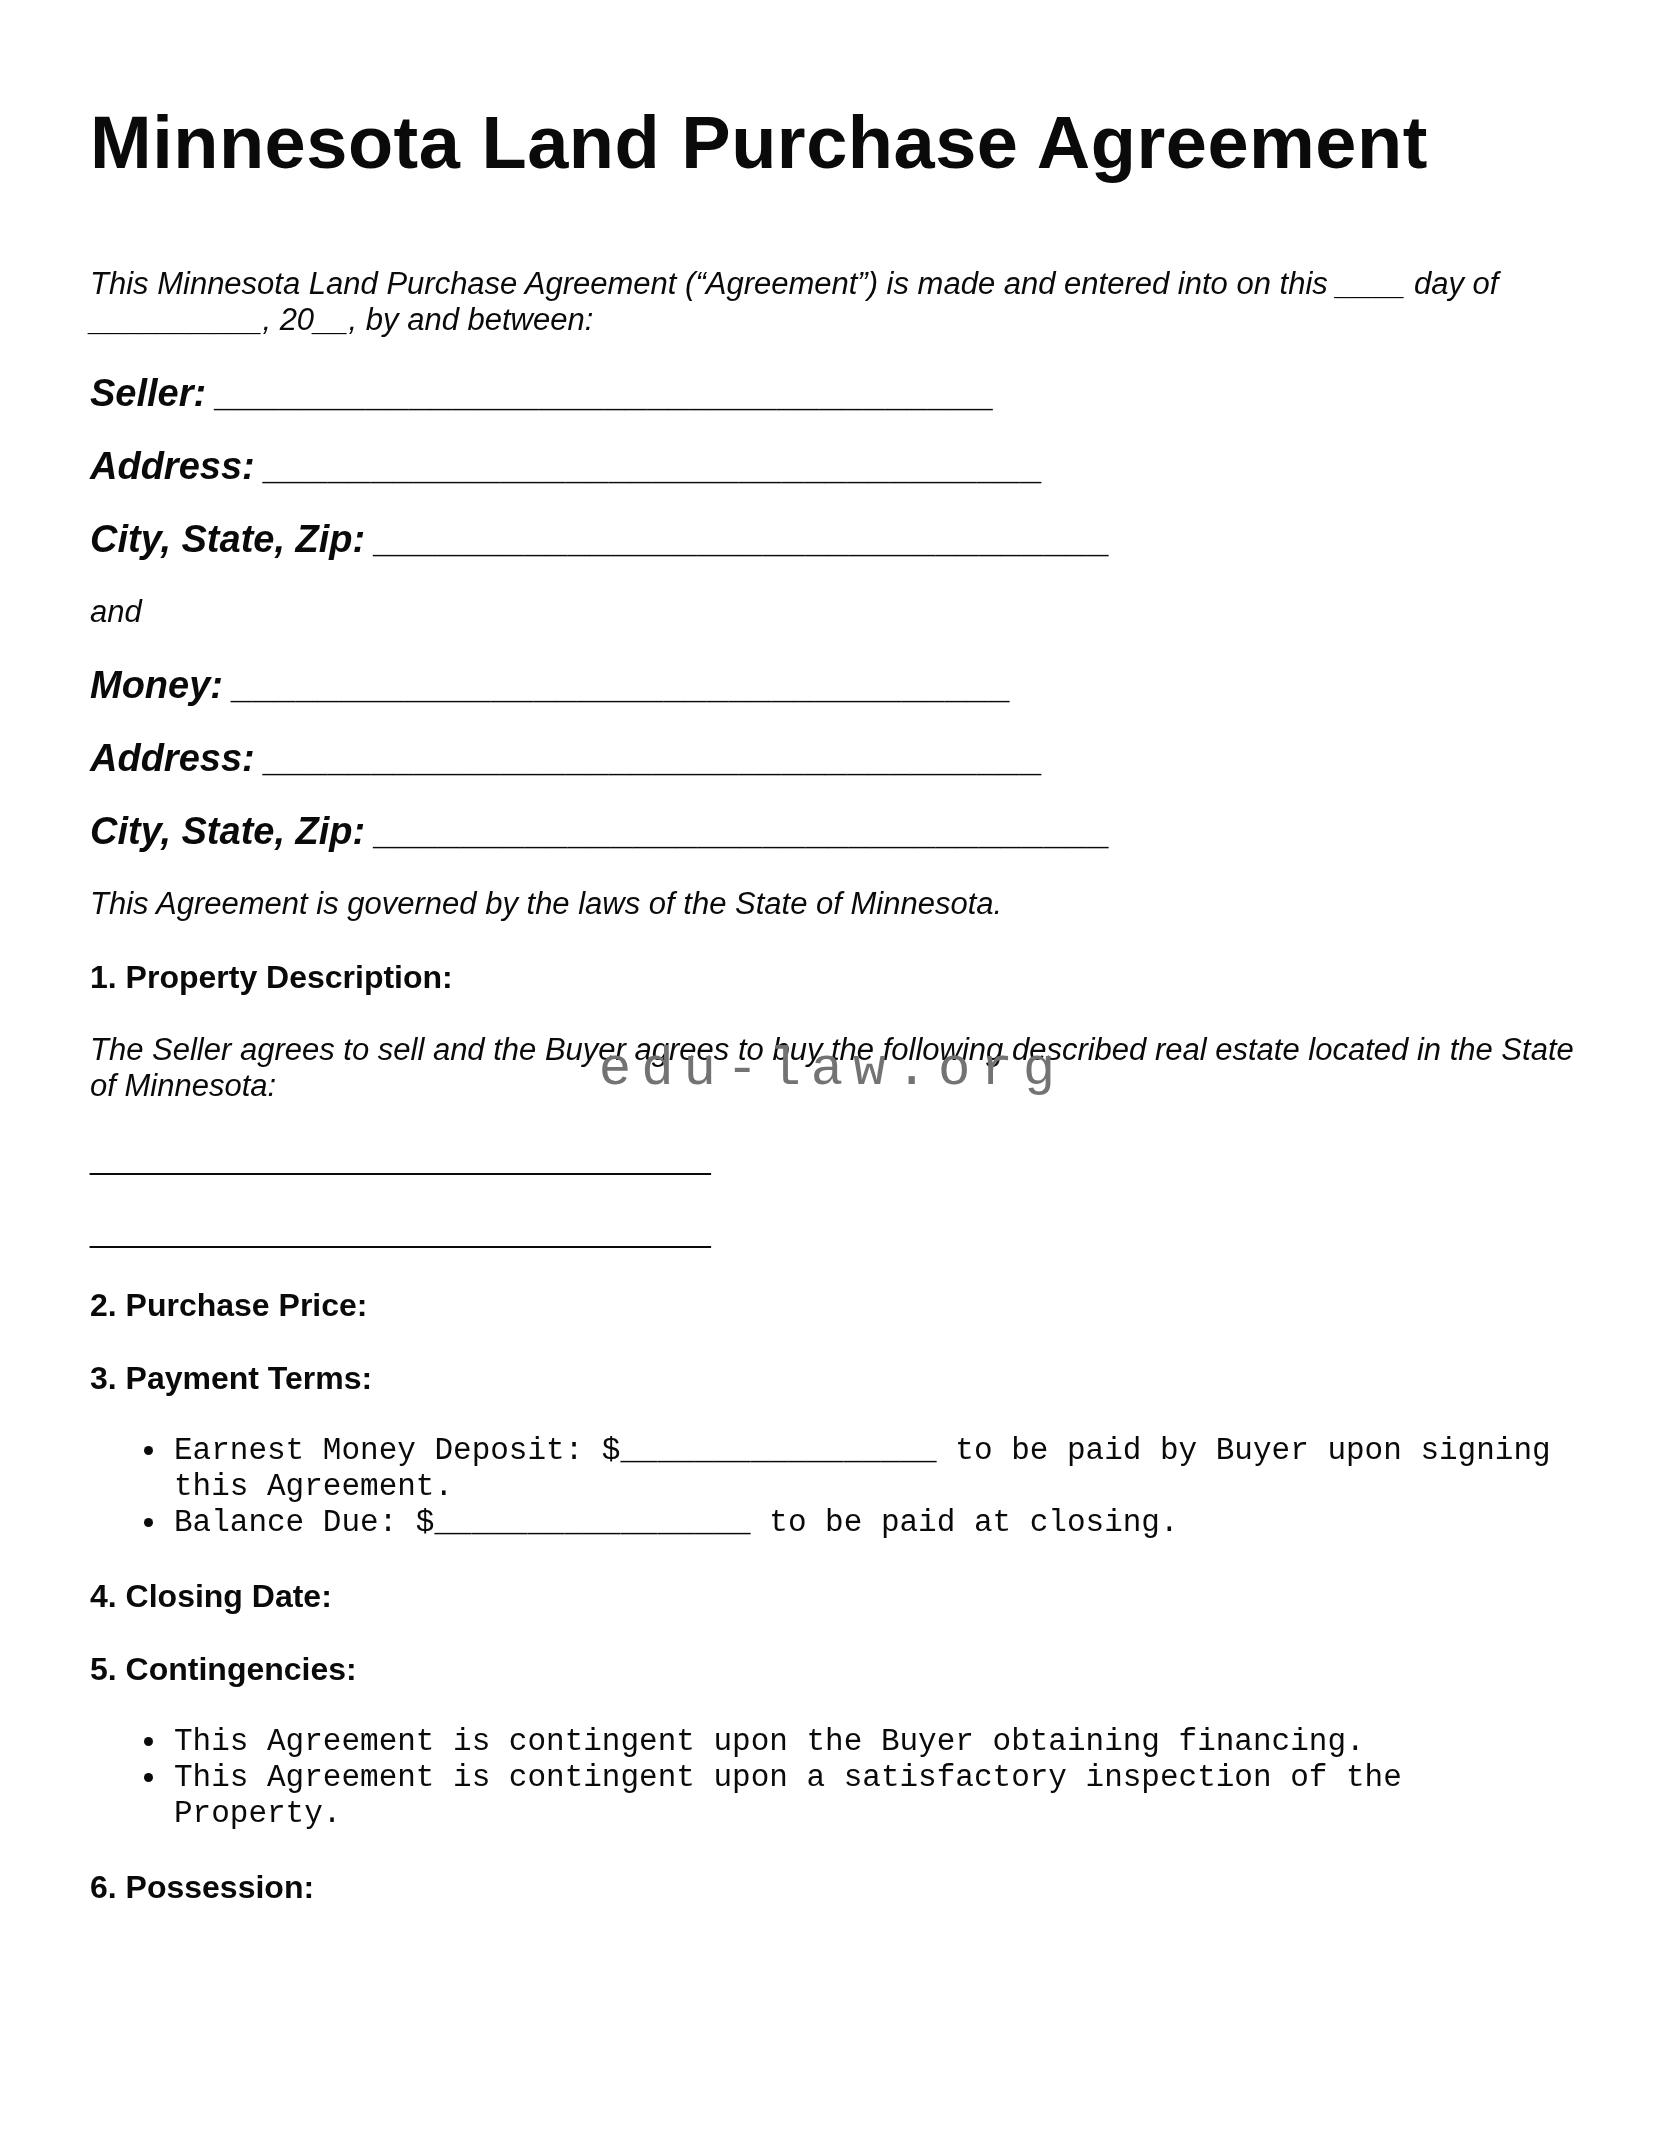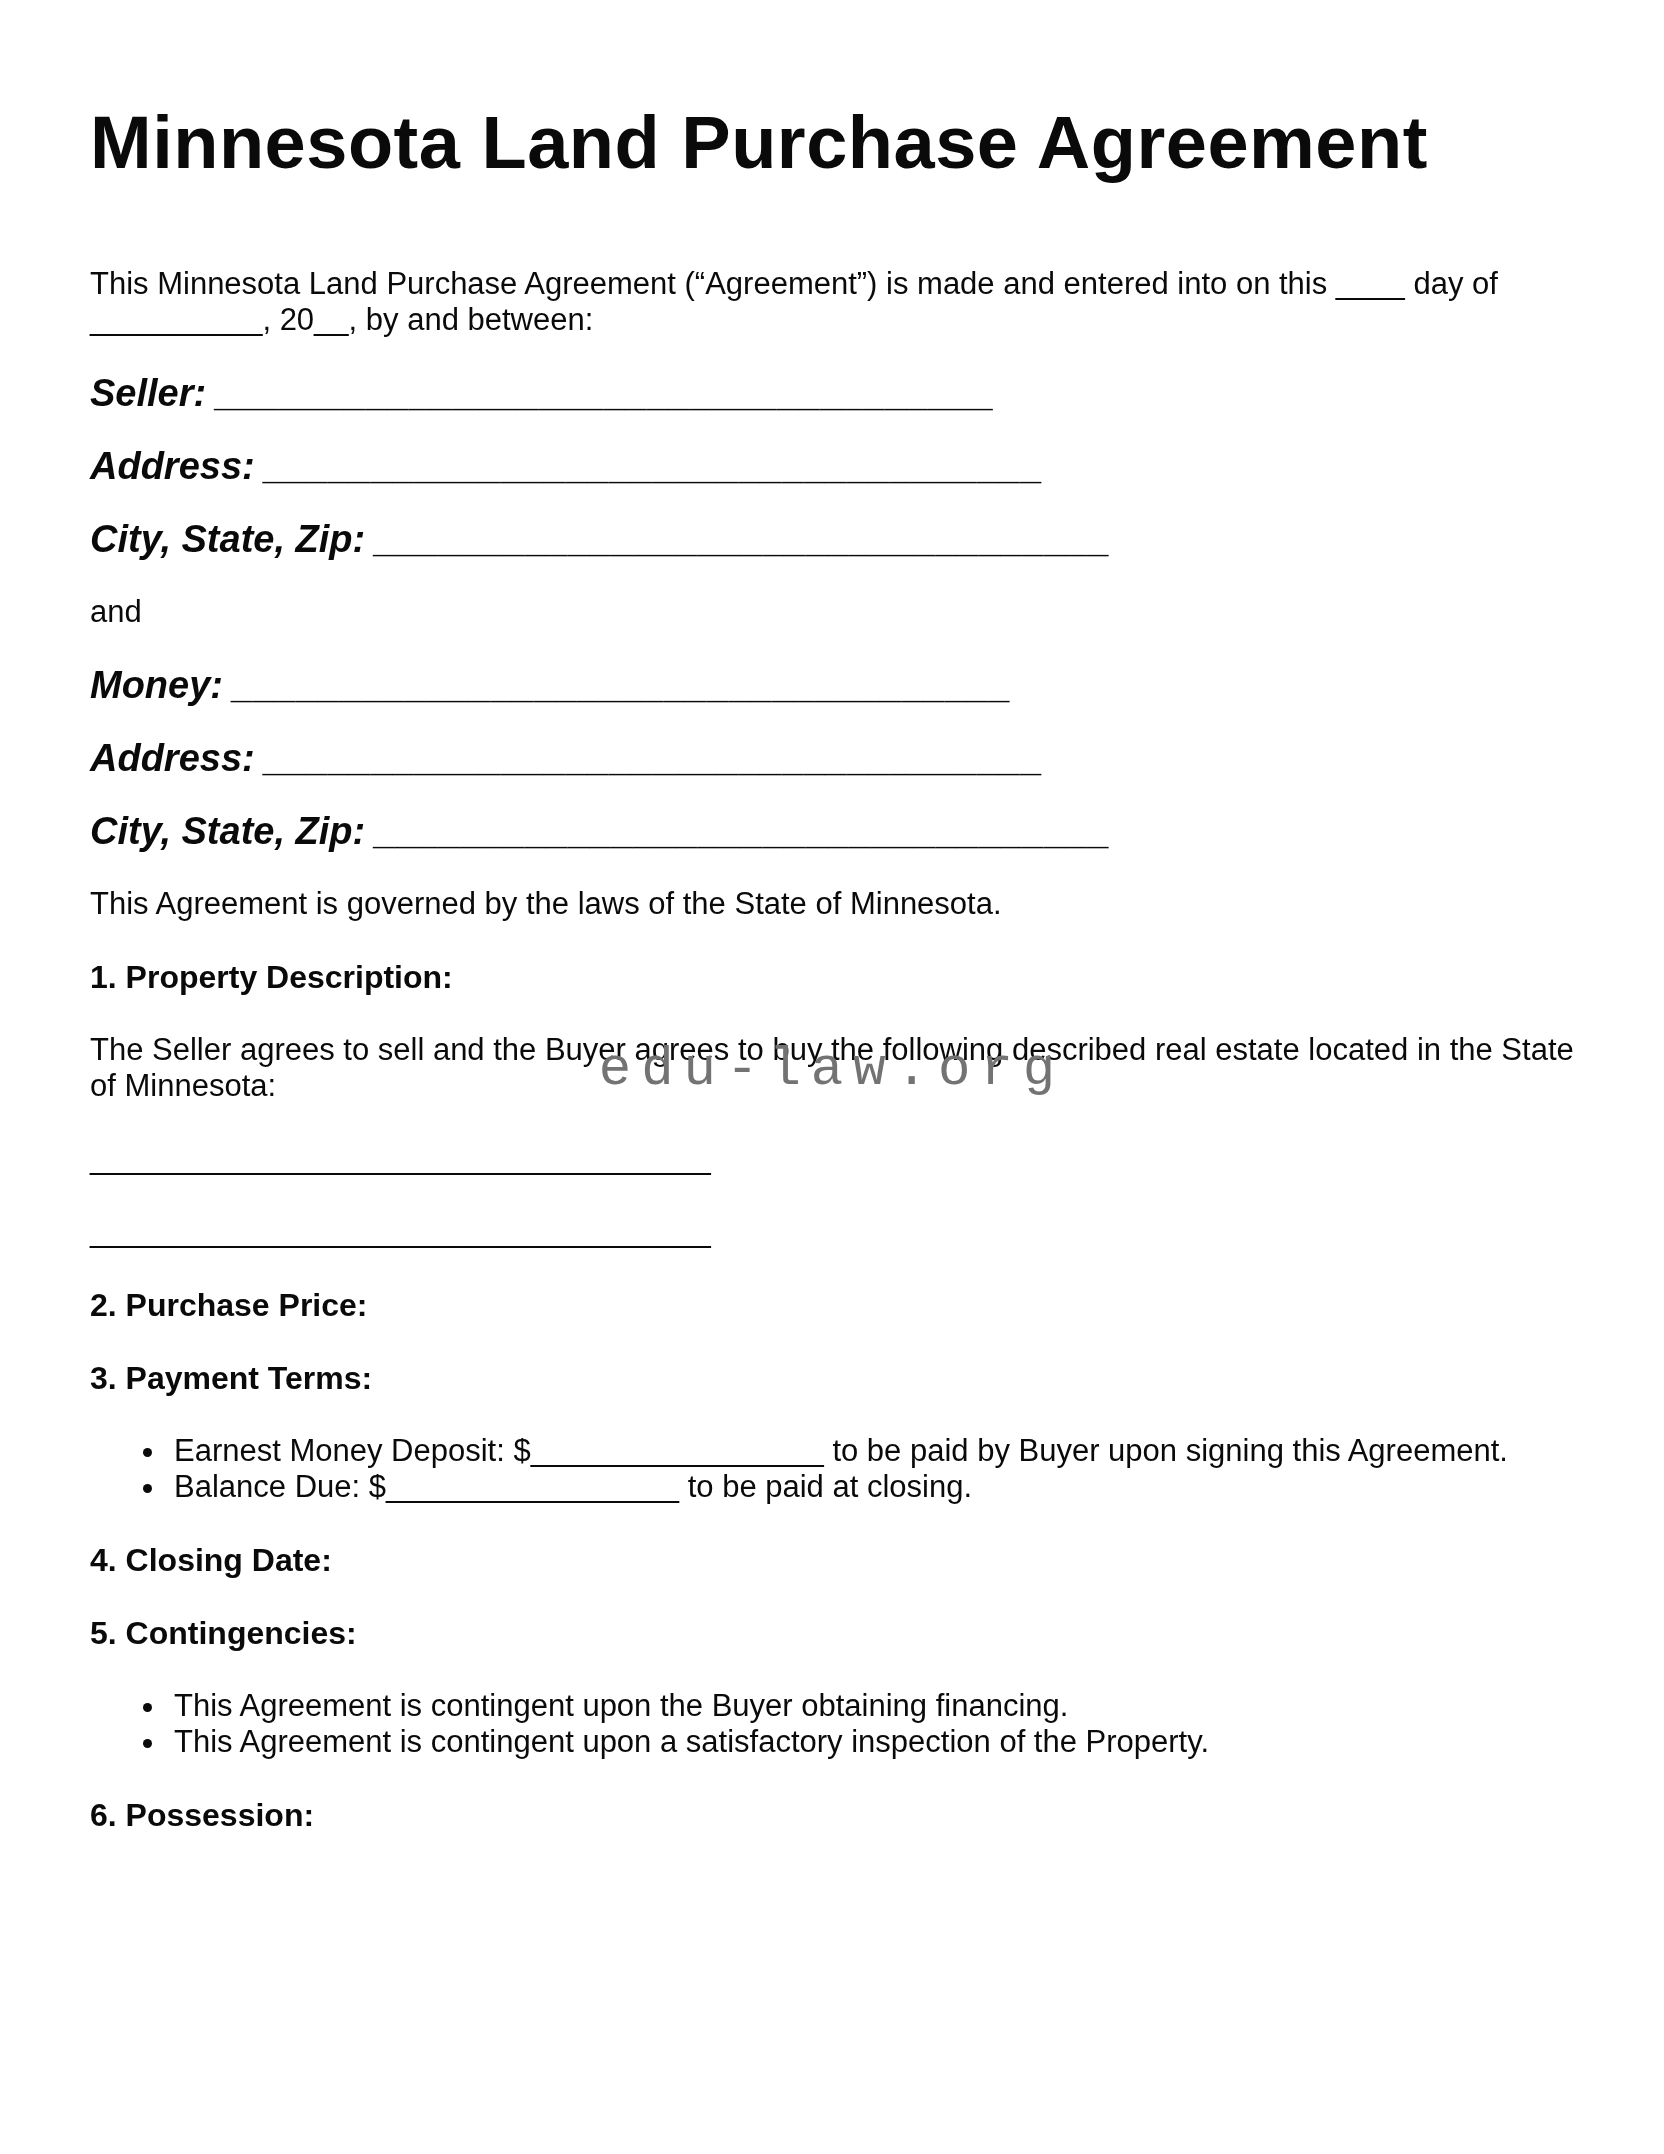--- a/index.html
+++ b/index.html
@@ -19,20 +19,21 @@
     line-height: 86px;
     font-weight: bold;
     margin: 0 0 80px 0;
     letter-spacing: 0.5px;
     white-space: nowrap;
   }
   .para {
     font-size: 31px;
     line-height: 36px;
     margin: 8px 0 37px 0;
+    font-style: italic;
   }
   .party-row {
     font-size: 38px;
     line-height: 36px;
     margin: 0 0 37px 0;
     white-space: nowrap;
     font-style: italic;
   }
   .party-label { font-weight: bold; }
   .blank { letter-spacing: 0.5px; }
@@ -50,20 +51,21 @@
   }
   ul.bullets {
     margin: 0 0 37px 0;
     padding: 0 0 0 78px;
     list-style: disc outside;
   }
   ul.bullets li {
     font-size: 31px;
     line-height: 36px;
     padding-left: 6px;
+    font-family: Liberation Mono, monospace;
   }
   .watermark {
     position: absolute;
     top: 1032px;
     left: 50%;
     transform: translateX(-50%);
     font-family: "Liberation Mono", monospace;
     font-size: 54px;
     line-height: 75px;
     letter-spacing: 10px;

